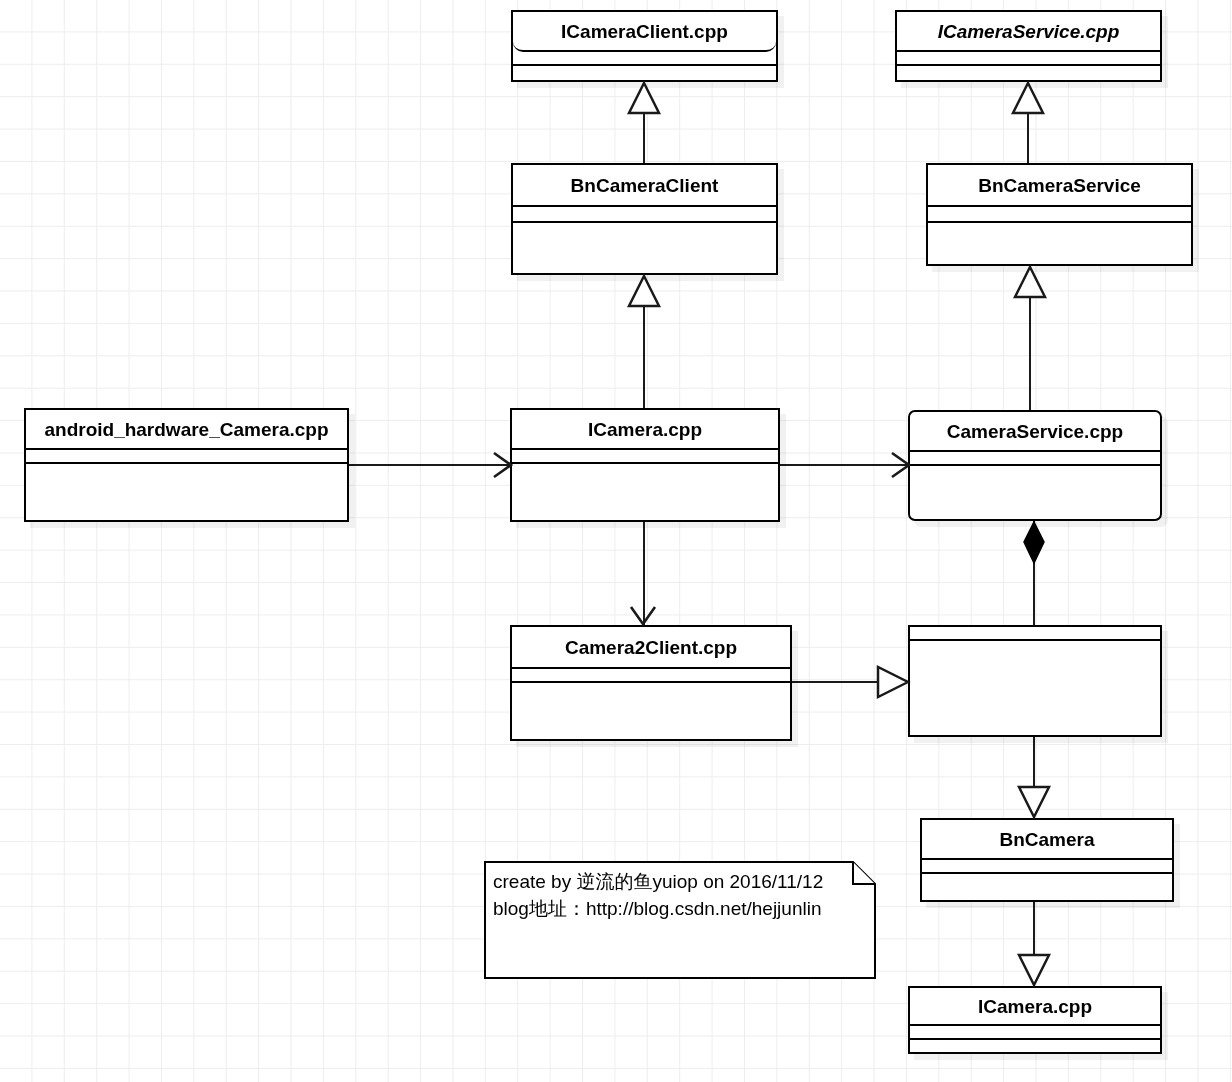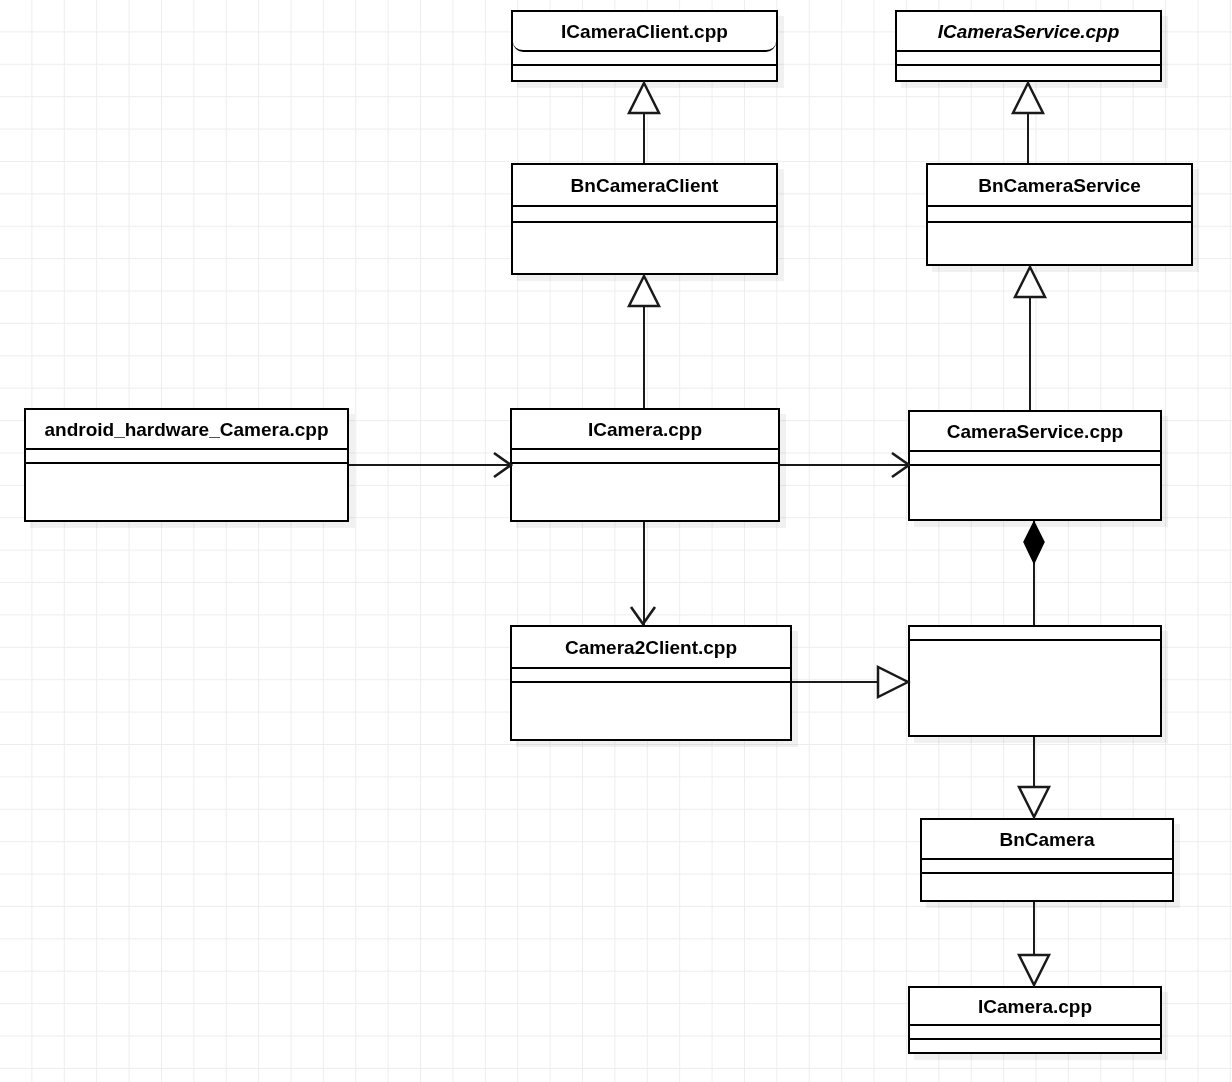--- a/index.html
+++ b/index.html
@@ -195,21 +195,21 @@
     <div class="uml-attrs" style="height:14px;"></div>
     <div class="uml-ops" style="height:56px;"></div>
   </div>
 
   <div class="uml-class" style="left:510px; top:408px; width:270px; height:114px;">
     <div class="uml-title" style="height:40px;">ICamera.cpp</div>
     <div class="uml-attrs" style="height:14px;"></div>
     <div class="uml-ops" style="height:56px;"></div>
   </div>
 
-  <div class="uml-class" style="left:908px; top:410px; width:254px; height:111px;">
+  <div class="uml-class" style="left:908px; top:410px; width:254px; height:111px;border-radius:7px;">
     <div class="uml-title" style="height:40px;">CameraService.cpp</div>
     <div class="uml-attrs" style="height:14px;"></div>
     <div class="uml-ops" style="height:53px;"></div>
   </div>
 
   <div class="uml-class" style="left:510px; top:625px; width:282px; height:116px;">
     <div class="uml-title" style="height:42px;">Camera2Client.cpp</div>
     <div class="uml-attrs" style="height:14px;"></div>
     <div class="uml-ops" style="height:56px;"></div>
   </div>
@@ -224,14 +224,22 @@
     <div class="uml-attrs" style="height:14px;"></div>
     <div class="uml-ops" style="height:26px;"></div>
   </div>
 
   <div class="uml-class" style="left:908px; top:986px; width:254px; height:68px;">
     <div class="uml-title" style="height:38px;">ICamera.cpp</div>
     <div class="uml-attrs" style="height:14px;"></div>
     <div class="uml-ops" style="height:12px;"></div>
   </div>
 
+  <div class="uml-note" style="left:484px; top:861px; width:392px; height:118px;">
+    <svg width="392" height="118" viewBox="0 0 392 118">
+      <path d="M1,1 L369,1 L391,23 L391,117 L1,117 Z" fill="#ffffff" stroke="#000000" stroke-width="2"></path>
+      <path d="M369,1 L369,23 L391,23" fill="#ffffff" stroke="#000000" stroke-width="2"></path>
+    </svg>
+    <div class="note-text">create by 逆流的鱼yuiop on 2016/11/12</div>
+    <div class="note-text" style="top:35px;">blog地址：http://blog.csdn.net/hejjunlin</div>
+  </div>
 
 </div>
 
 </body></html>

